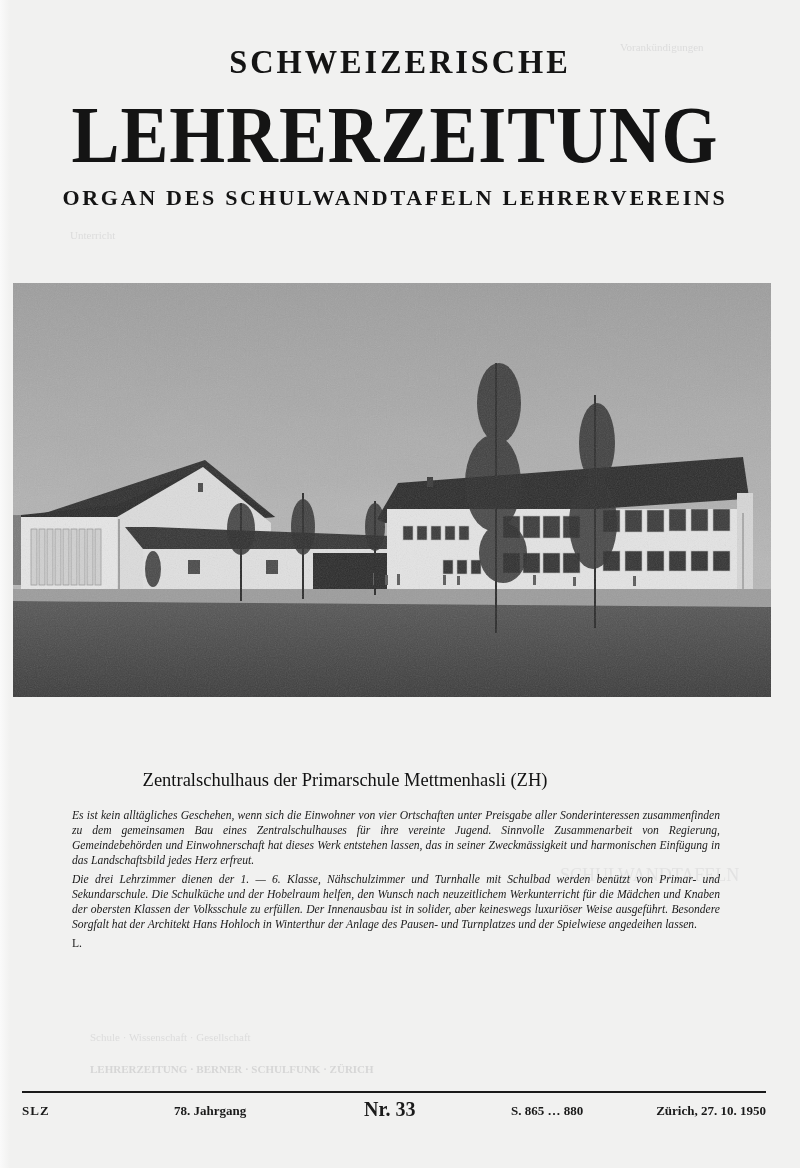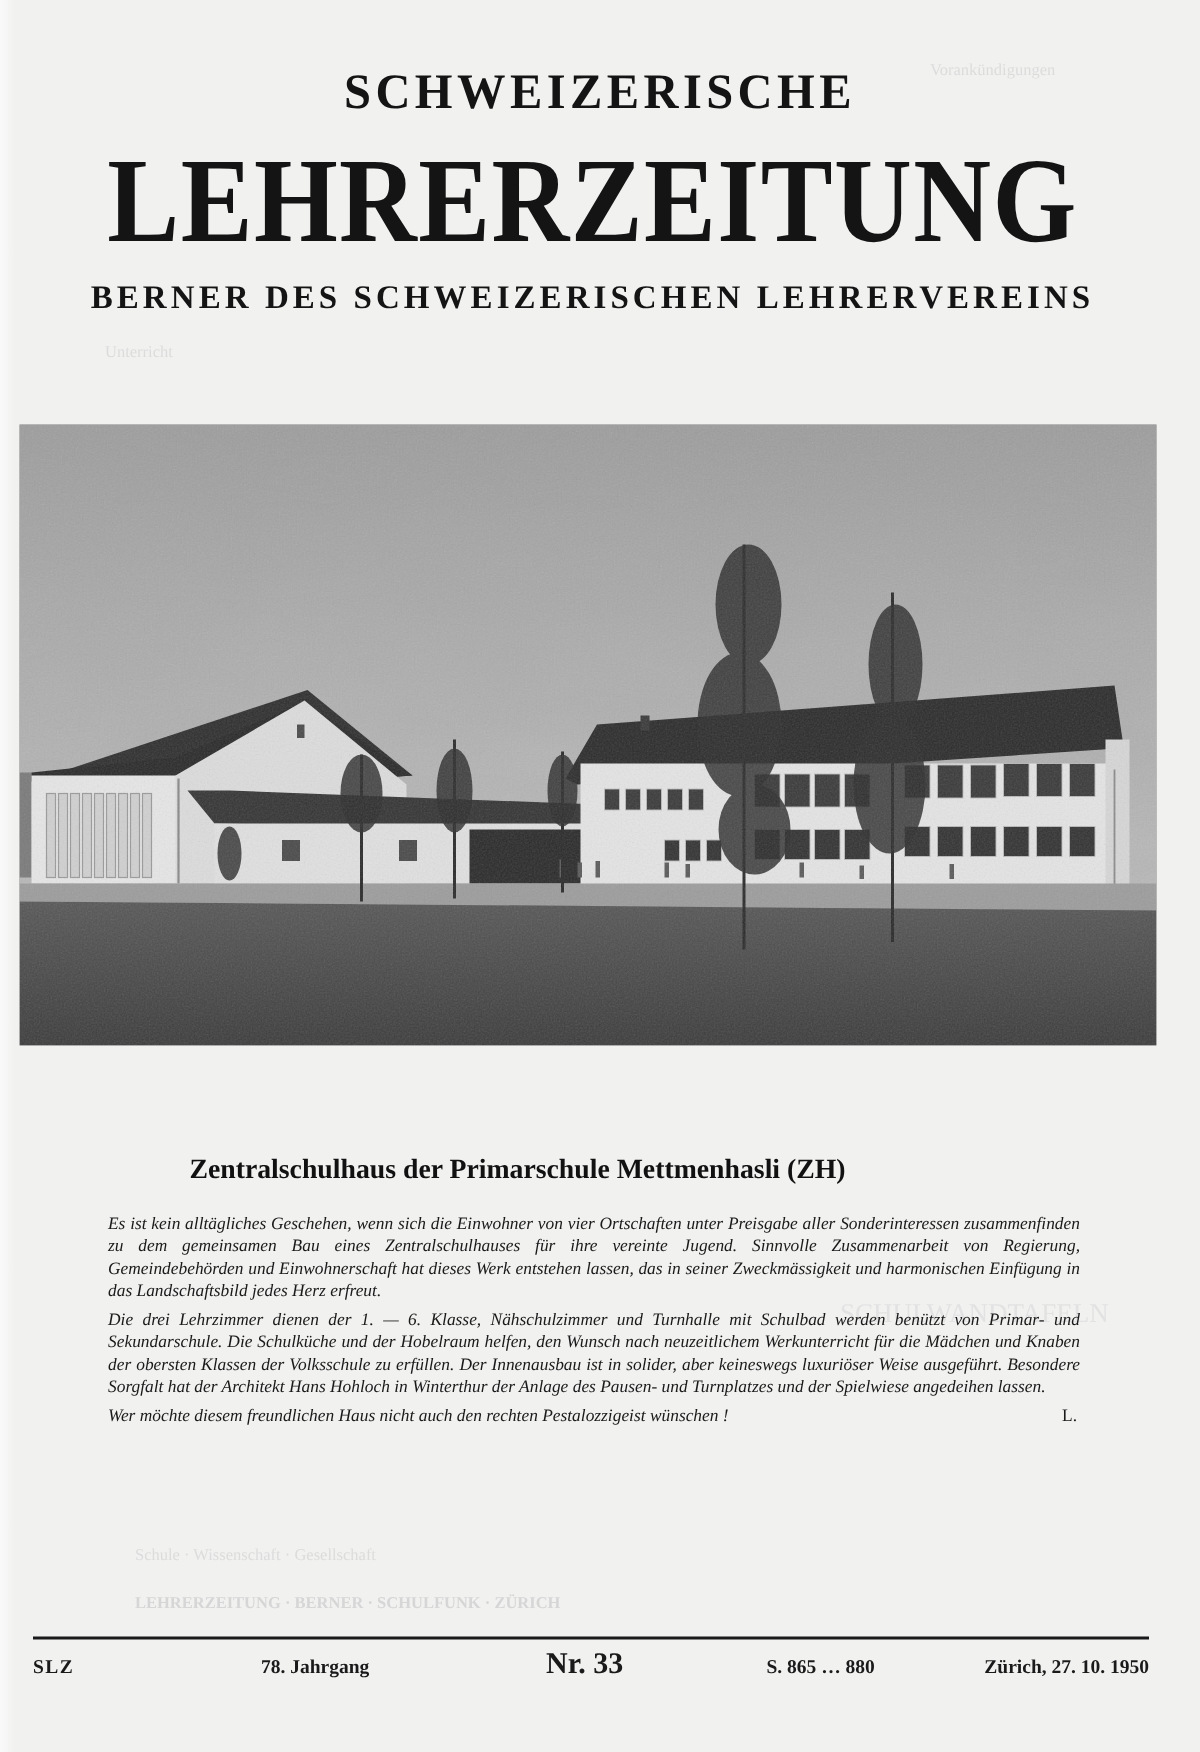--- a/index.html
+++ b/index.html
@@ -76,21 +76,21 @@
       background: #888;
     }
     .photo svg { display: block; }
 
     
     .article-title {
       position: absolute;
       top: 768px; left: 0; width: 690px;
       text-align: center;
       font-family: "Liberation Serif", serif;
-      font-weight: bold;
+      font-weight: normal;
       font-size: 18.5px;
       line-height: 24px;
       color: #111;
     }
     .article-body {
       position: absolute;
       top: 808px; left: 72px; width: 648px;
       font-family: "Liberation Serif", serif;
       font-style: italic;
       font-size: 11.6px;
@@ -141,21 +141,21 @@
 
 <div class="bleed" style="top:40px;left:620px;width:170px;">Vorankündigungen</div>
 <div class="bleed" style="top:228px;left:70px;width:300px;">Unterricht</div>
 <div class="bleed" style="top:868px;left:560px;width:200px;font-size:18px;color:#e2e2e2;">SCHULWANDTAFELN</div>
 <div class="bleed" style="top:1030px;left:90px;width:640px;">Schule · Wissenschaft · Gesellschaft</div>
 <div class="bleed" style="top:1062px;left:90px;width:670px;color:#d6d6d6;font-weight:bold;">LEHRERZEITUNG · BERNER · SCHULFUNK · ZÜRICH</div>
 
 <header>
   <div class="masthead-kicker">SCHWEIZERISCHE</div>
   <div class="masthead-title">LEHRERZEITUNG</div>
-  <div class="masthead-subtitle">BERNER DES SCHWEIZERISCHEN LEHRERVEREINS</div>
+  <div class="masthead-subtitle">ORGAN DES SCHULWANDTAFELN LEHRERVEREINS</div>
 </header>
 
 <figure class="photo" style="margin:0;">
   <svg width="758" height="414" viewBox="0 0 758 414" xmlns="http://www.w3.org/2000/svg">
     <defs>
       <linearGradient id="sky" x1="0" y1="0" x2="0" y2="1">
         <stop offset="0" stop-color="#9d9d9d"></stop>
         <stop offset="0.5" stop-color="#b0b0b0"></stop>
         <stop offset="1" stop-color="#bdbdbd"></stop>
       </linearGradient>
@@ -284,21 +284,20 @@
     <rect x="0" y="0" width="758" height="414" fill="#808080" filter="url(#grain)"></rect>
   </svg>
 </figure>
 
 <section>
   <h1 class="article-title" style="margin:0;">Zentralschulhaus der Primarschule Mettmenhasli (ZH)</h1>
   <div class="article-body">
     <p>Es ist kein alltägliches Geschehen, wenn sich die Einwohner von vier Ortschaften unter Preisgabe aller Sonderinteressen zusammenfinden zu dem gemeinsamen Bau eines Zentralschulhauses für ihre vereinte Jugend. Sinnvolle Zusammenarbeit von Regierung, Gemeindebehörden und Einwohnerschaft hat dieses Werk entstehen lassen, das in seiner Zweckmässigkeit und harmonischen Einfügung in das Landschaftsbild jedes Herz erfreut.</p>
     <p>Die drei Lehrzimmer dienen der 1. — 6. Klasse, Nähschulzimmer und Turnhalle mit Schulbad werden benützt von Primar- und Sekundarschule. Die Schulküche und der Hobelraum helfen, den Wunsch nach neuzeitlichem Werkunterricht für die Mädchen und Knaben der obersten Klassen der Volksschule zu erfüllen. Der Innenausbau ist in solider, aber keineswegs luxuriöser Weise ausgeführt. Besondere Sorgfalt hat der Architekt Hans Hohloch in Winterthur der Anlage des Pausen- und Turnplatzes und der Spielwiese angedeihen lassen.</p>
     <div class="closing">
-      <span>Wer möchte diesem freundlichen Haus nicht auch den rechten Pestalozzigeist wünschen !</span>
       <span class="sig">L.</span>
     </div>
   </div>
 </section>
 
 <div class="footer-rule"></div>
 <footer class="footer">
   <span class="f-abbr">SLZ</span>
   <span class="f-year">78. Jahrgang</span>
   <span class="f-number">Nr. 33</span>

